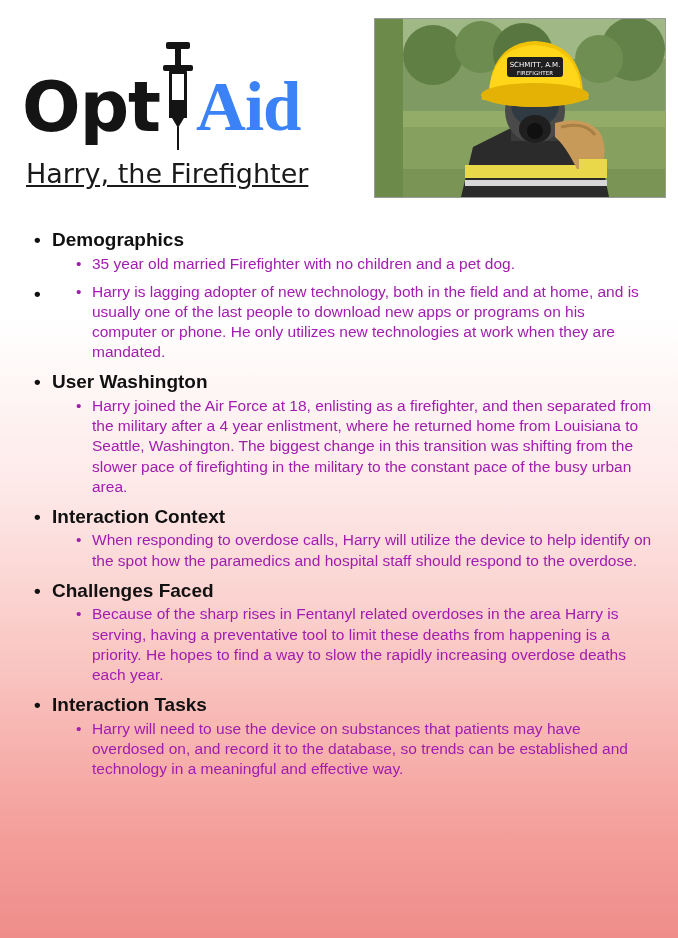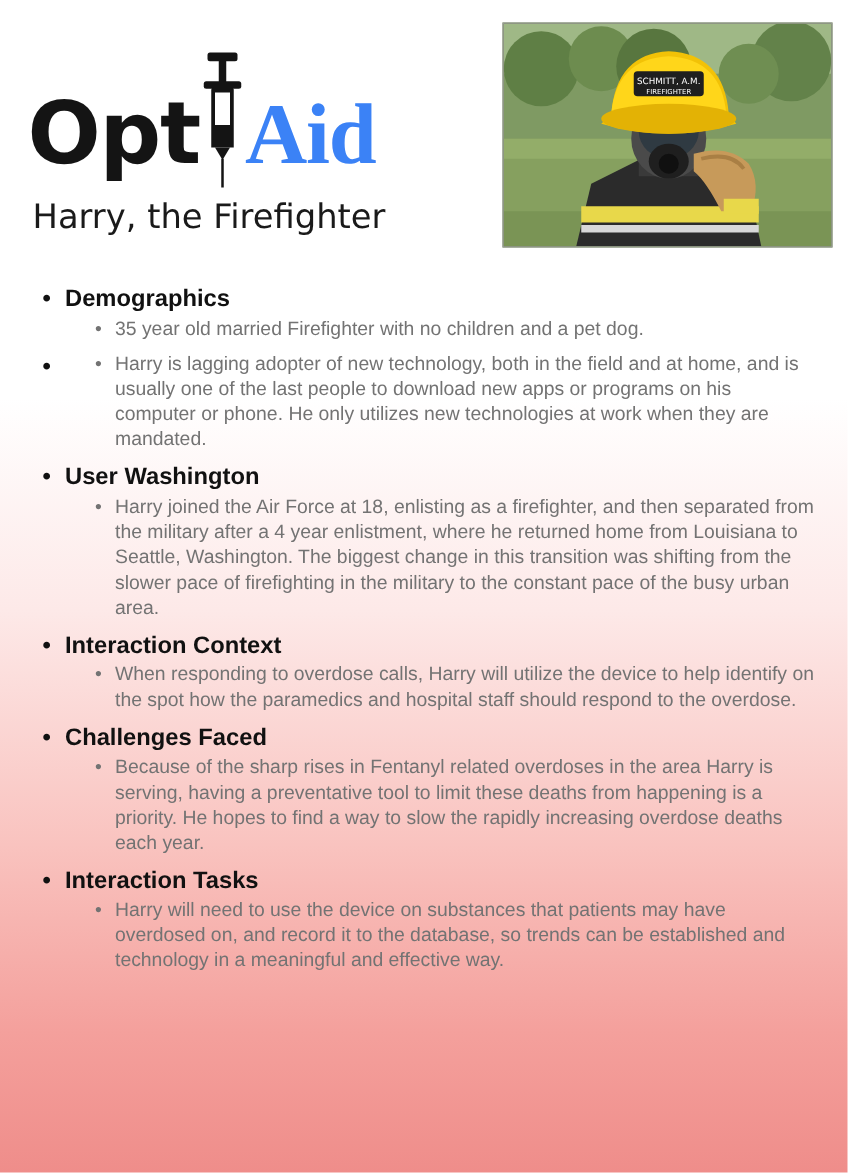--- a/index.html
+++ b/index.html
@@ -114,31 +114,33 @@
 
   .photo {
     position: absolute;
     right: 12px;
     top: 18px;
     width: 262px;
     height: 178px;
     border: 1px solid #9a9a9a;
     overflow: hidden;
     background: #6c8a4a;
+    padding-left: 28px;
   }
   .photo svg { display: block; }
 
   .persona-title {
     position: absolute;
     left: 26px;
     top: 158px;
     font-size: 27px;
     font-weight: 400;
     color: #1a1a1a;
     font-family: "DejaVu Sans", sans-serif;
+    text-decoration: underline;
   }
 
   
   .content {
     padding: 16px 14px 0 18px;
   }
   ul.level1 {
     list-style: none;
     margin: 12px;
     padding: 0;
@@ -168,21 +170,21 @@
   ul.level2 {
     list-style: none;
     margin: 1px 0 8px 0;
     padding: 0 0 0 24px;
   }
   ul.level2 > li {
     position: relative;
     padding-left: 16px;
     font-size: 15.5px;
     line-height: 1.30;
-    color: #737373;
+    color: #a21caf;
     margin-bottom: 2px;
   }
   ul.level2 > li::before {
     content: "•";
     position: absolute;
     left: 0;
     top: 0;
     font-size: 15.5px;
     line-height: 1.30;
   }

